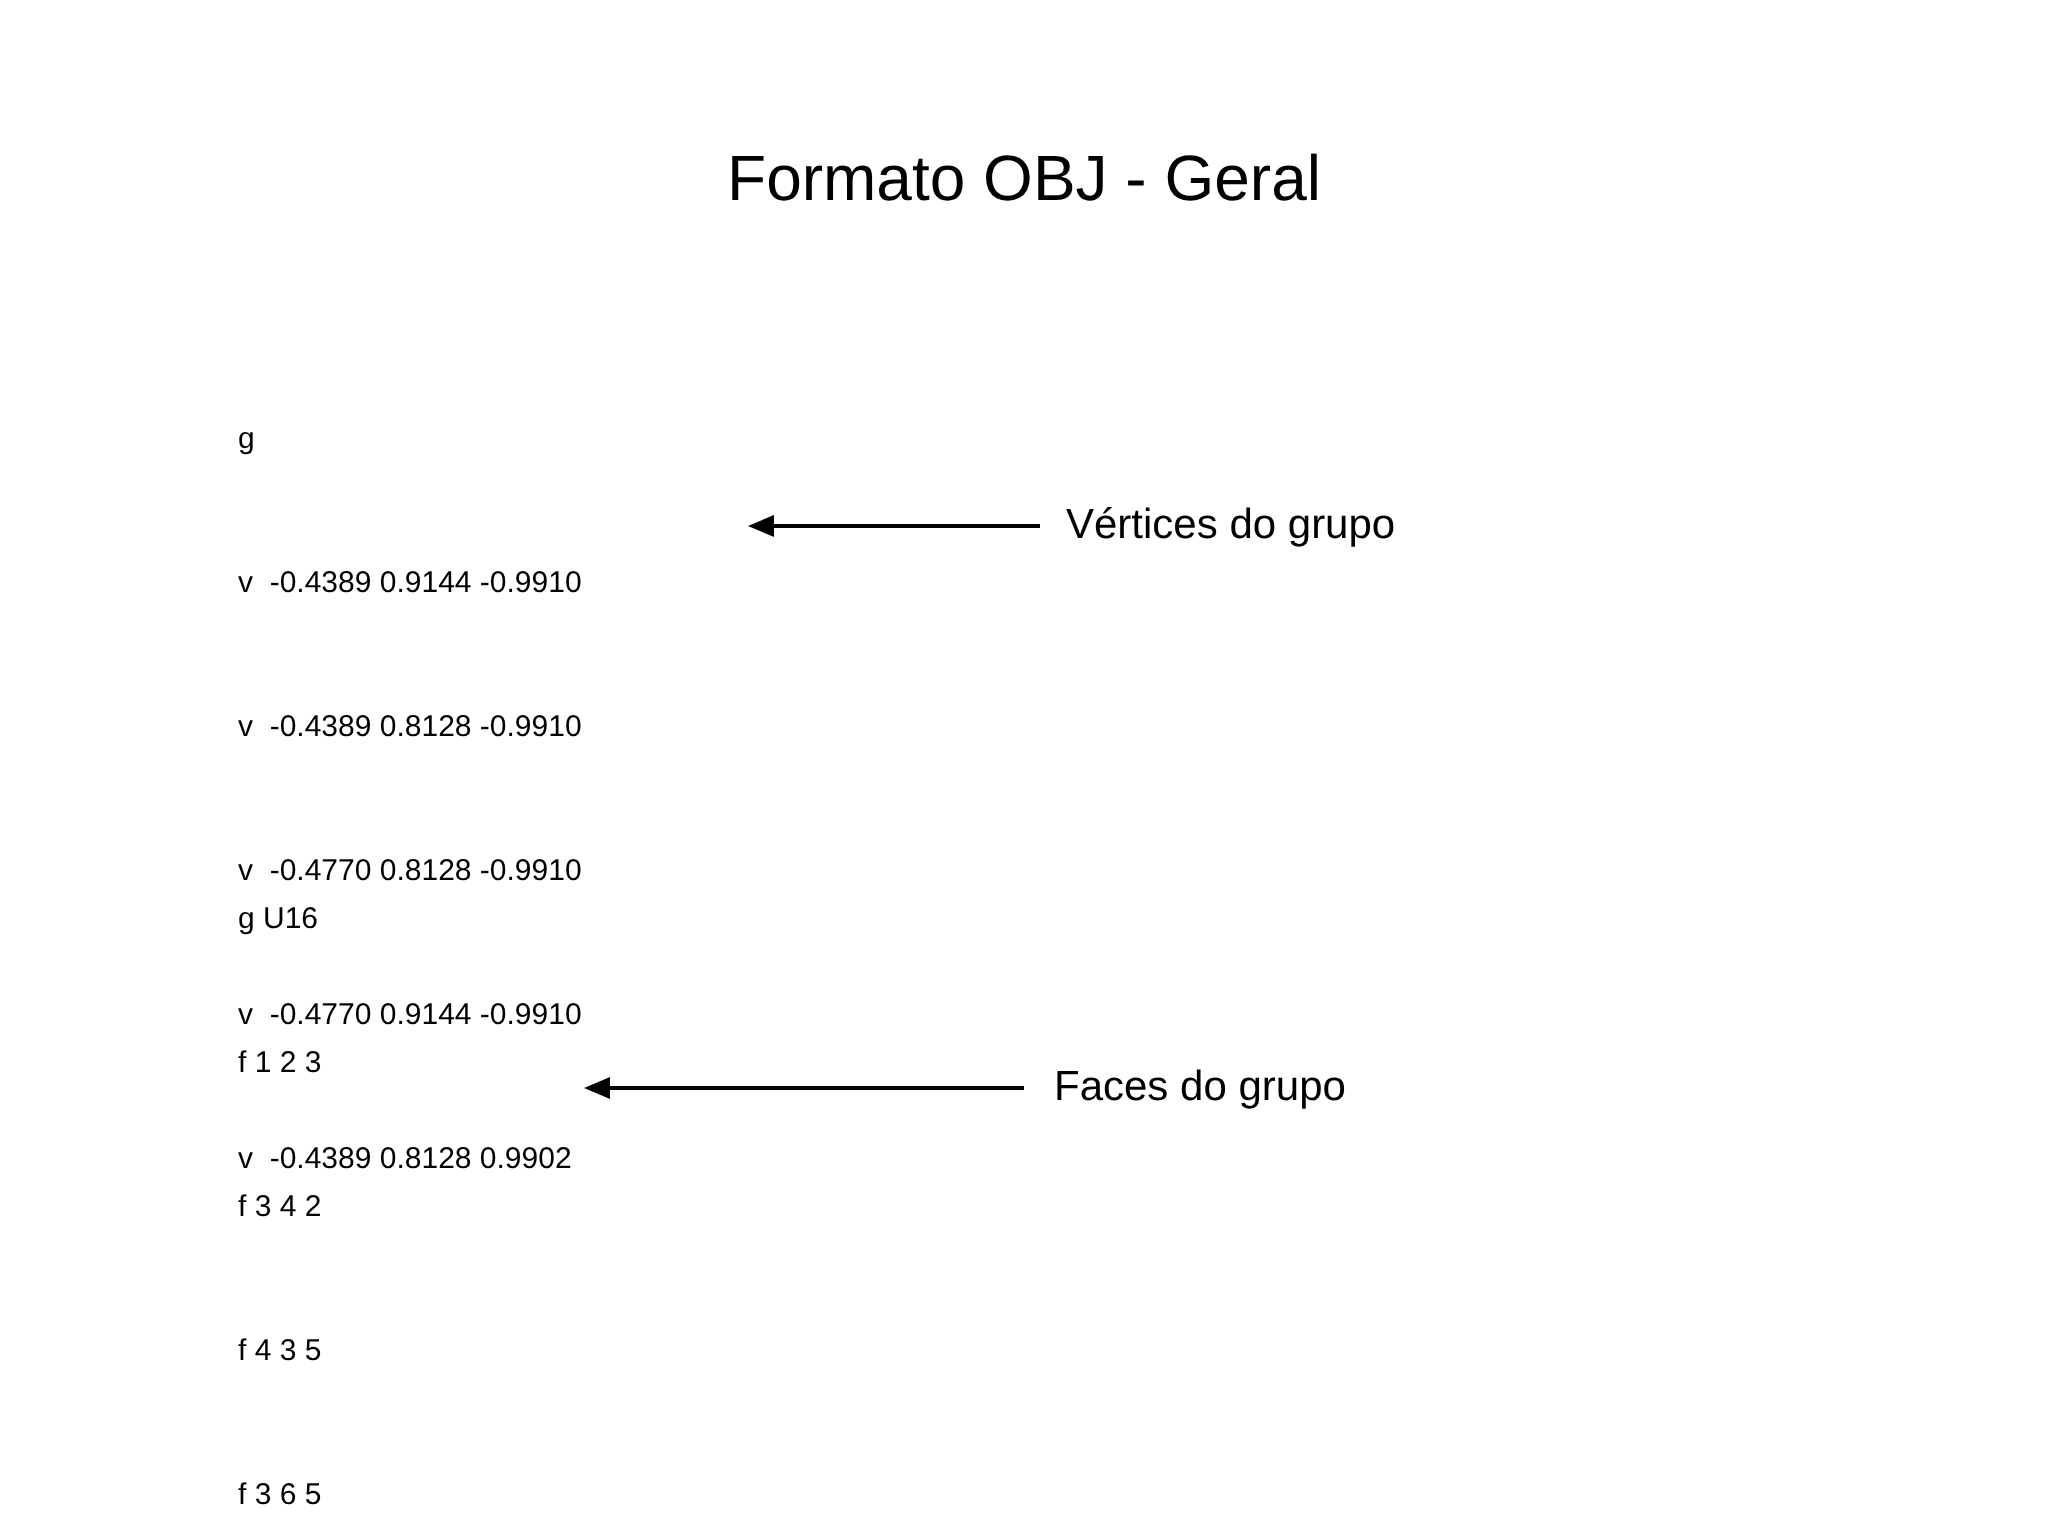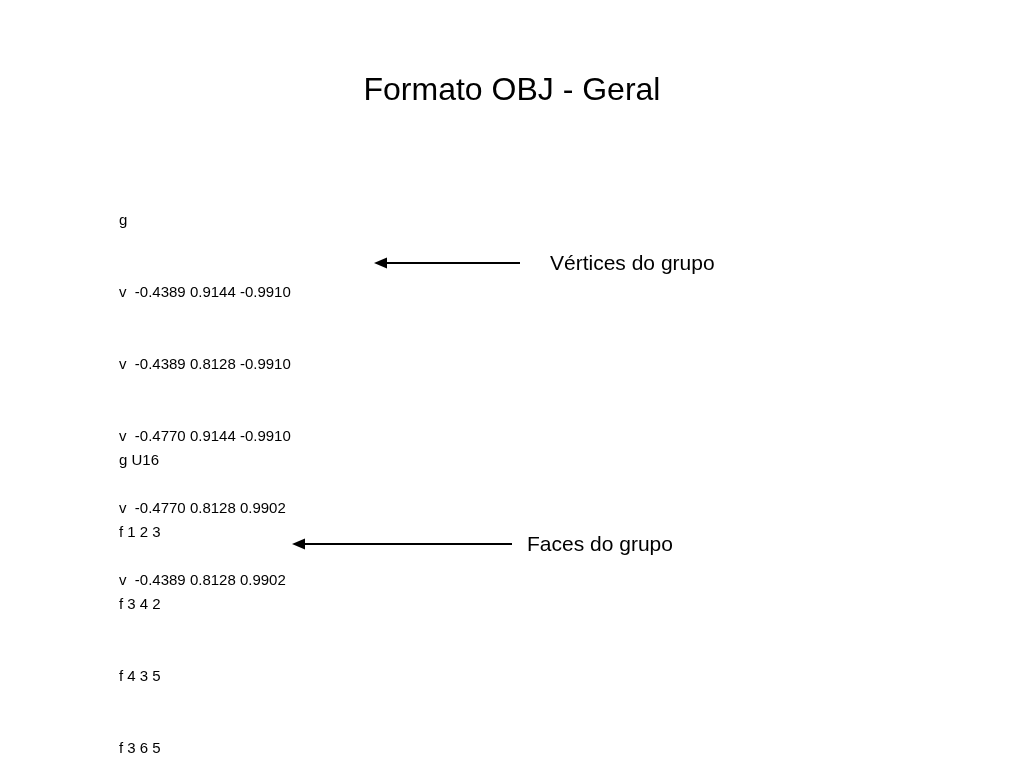--- a/index.html
+++ b/index.html
@@ -75,38 +75,38 @@
     font-family: "Liberation Sans", sans-serif;
     font-size: 21px;
     font-weight: 400;
     line-height: 26px;
     color: #000000;
     white-space: nowrap;
     top: 0;
   }
 
   #annotation-vertices { left: 374px; top: 250px; width: 420px; }
-  #annotation-vertices .annotation-label { left: 176px; }
+  #annotation-vertices .annotation-label { left: 159px; }
 
   #annotation-faces { left: 292px; top: 531px; width: 480px; }
   #annotation-faces .annotation-label { left: 235px; }
 </style>
 </head>
 <body>
 
 <div class="slide">
 
   <div class="slide-title">Formato OBJ - Geral</div>
 
   <div class="code-block" id="vertices-block">
     <div class="code-line">g</div>
     <div class="code-line">v  -0.4389 0.9144 -0.9910</div>
     <div class="code-line">v  -0.4389 0.8128 -0.9910</div>
+    <div class="code-line">v  -0.4770 0.8128 -0.9910</div>
     <div class="code-line">v  -0.4770 0.9144 -0.9910</div>
-    <div class="code-line">v  -0.4770 0.8128 0.9902</div>
     <div class="code-line">v  -0.4389 0.8128 0.9902</div>
     
   </div>
 
   <div class="code-block" id="faces-block">
     <div class="code-line">g U16</div>
     <div class="code-line">f 1 2 3</div>
     <div class="code-line">f 3 4 2</div>
     <div class="code-line">f 4 3 5</div>
     <div class="code-line">f 3 6 5</div>

